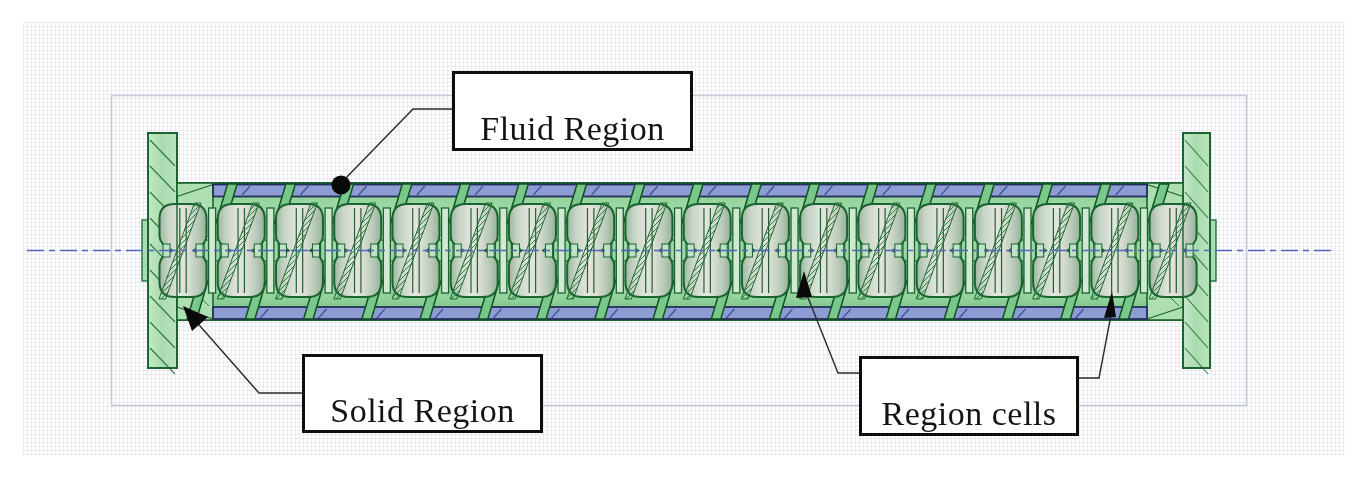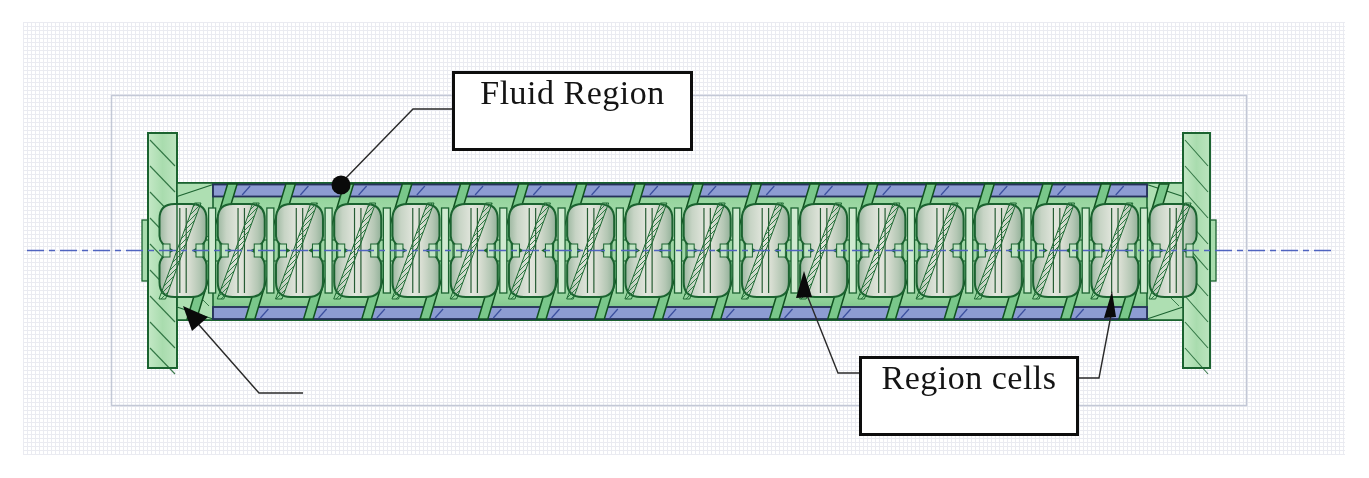--- a/index.html
+++ b/index.html
@@ -11,21 +11,21 @@
     position:absolute;left:23px;top:22px;width:1322px;height:433px;
     background-image:
       repeating-linear-gradient(to right,  #eaebf1 0 1px, transparent 1px 4px),
       repeating-linear-gradient(to bottom, #eaebf1 0 1px, transparent 1px 4px),
       repeating-linear-gradient(to right,  #dfe1ea 0 1px, transparent 1px 20px),
       repeating-linear-gradient(to bottom, #dfe1ea 0 1px, transparent 1px 20px);
   }
   svg.model{position:absolute;left:0;top:0;}
   .callout{
     position:absolute;background:#ffffff;border:3px solid #0d0d0d;
-    display:flex;align-items:flex-start;justify-content:center;
+    display:flex;align-items:flex-end;justify-content:center;
     font-size:34px;color:#141414;letter-spacing:.5px;white-space:nowrap;
   }
   .co-fluid {left:452px;top:71px; width:235px;height:74px;}
   .co-solid {left:302px;top:354px;width:235px;height:73px;}
   .co-cavity{left:859px;top:356px;width:214px;height:74px;}
 </style>
 </head>
 <body>
 
 <div class="stage">
@@ -347,16 +347,19 @@
         <polyline points="860,373 838,373 807,295" fill="none" stroke="#2a2a2a" stroke-width="1.4"></polyline>
         <polygon points="804,271 796,298 812,297" fill="#0a0a0a"></polygon>
         <polyline points="1073,378 1099,378 1111,315" fill="none" stroke="#2a2a2a" stroke-width="1.4"></polyline>
         <polygon points="1112,291 1104,318 1116,317" fill="#0a0a0a"></polygon>
       </g>
   </svg>
 
   <div class="callout co-fluid">
     <span>Fluid Region</span>
   </div>
+  <div class="callout co-solid">
+    <span>Solid Region</span>
+  </div>
   <div class="callout co-cavity">
     <span>Region cells</span>
   </div>
 </div>
 
 </body></html>

